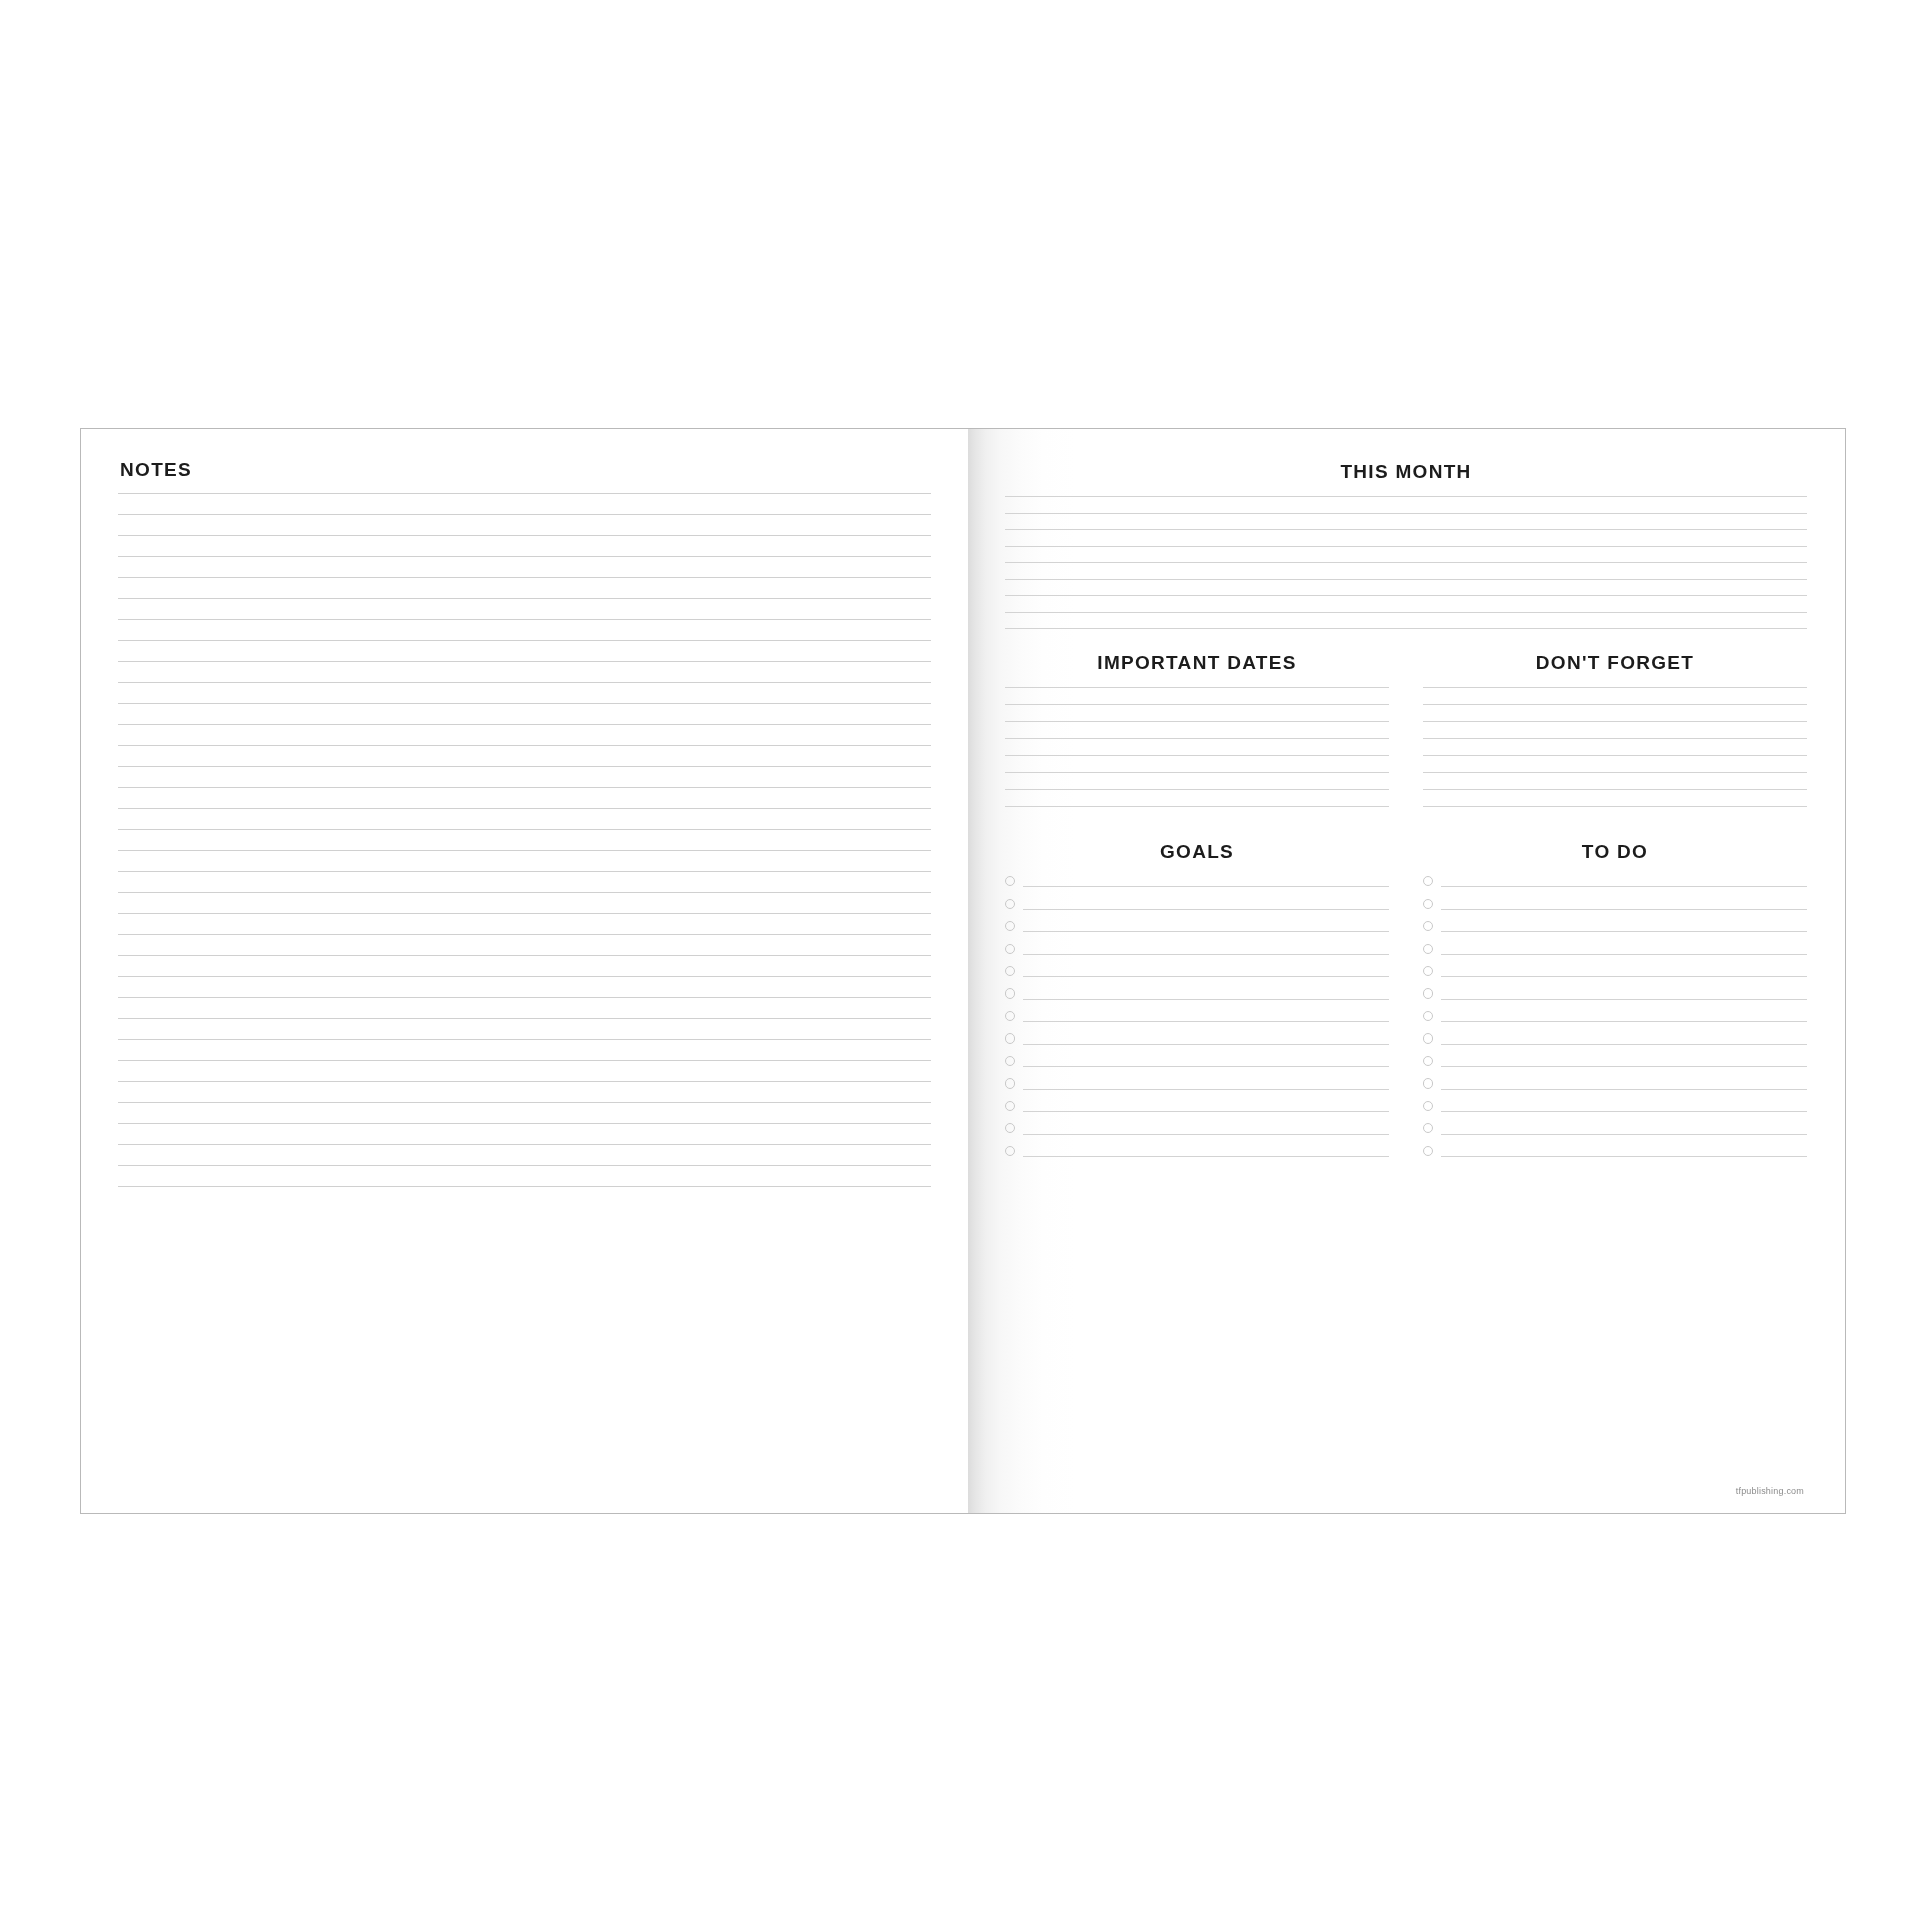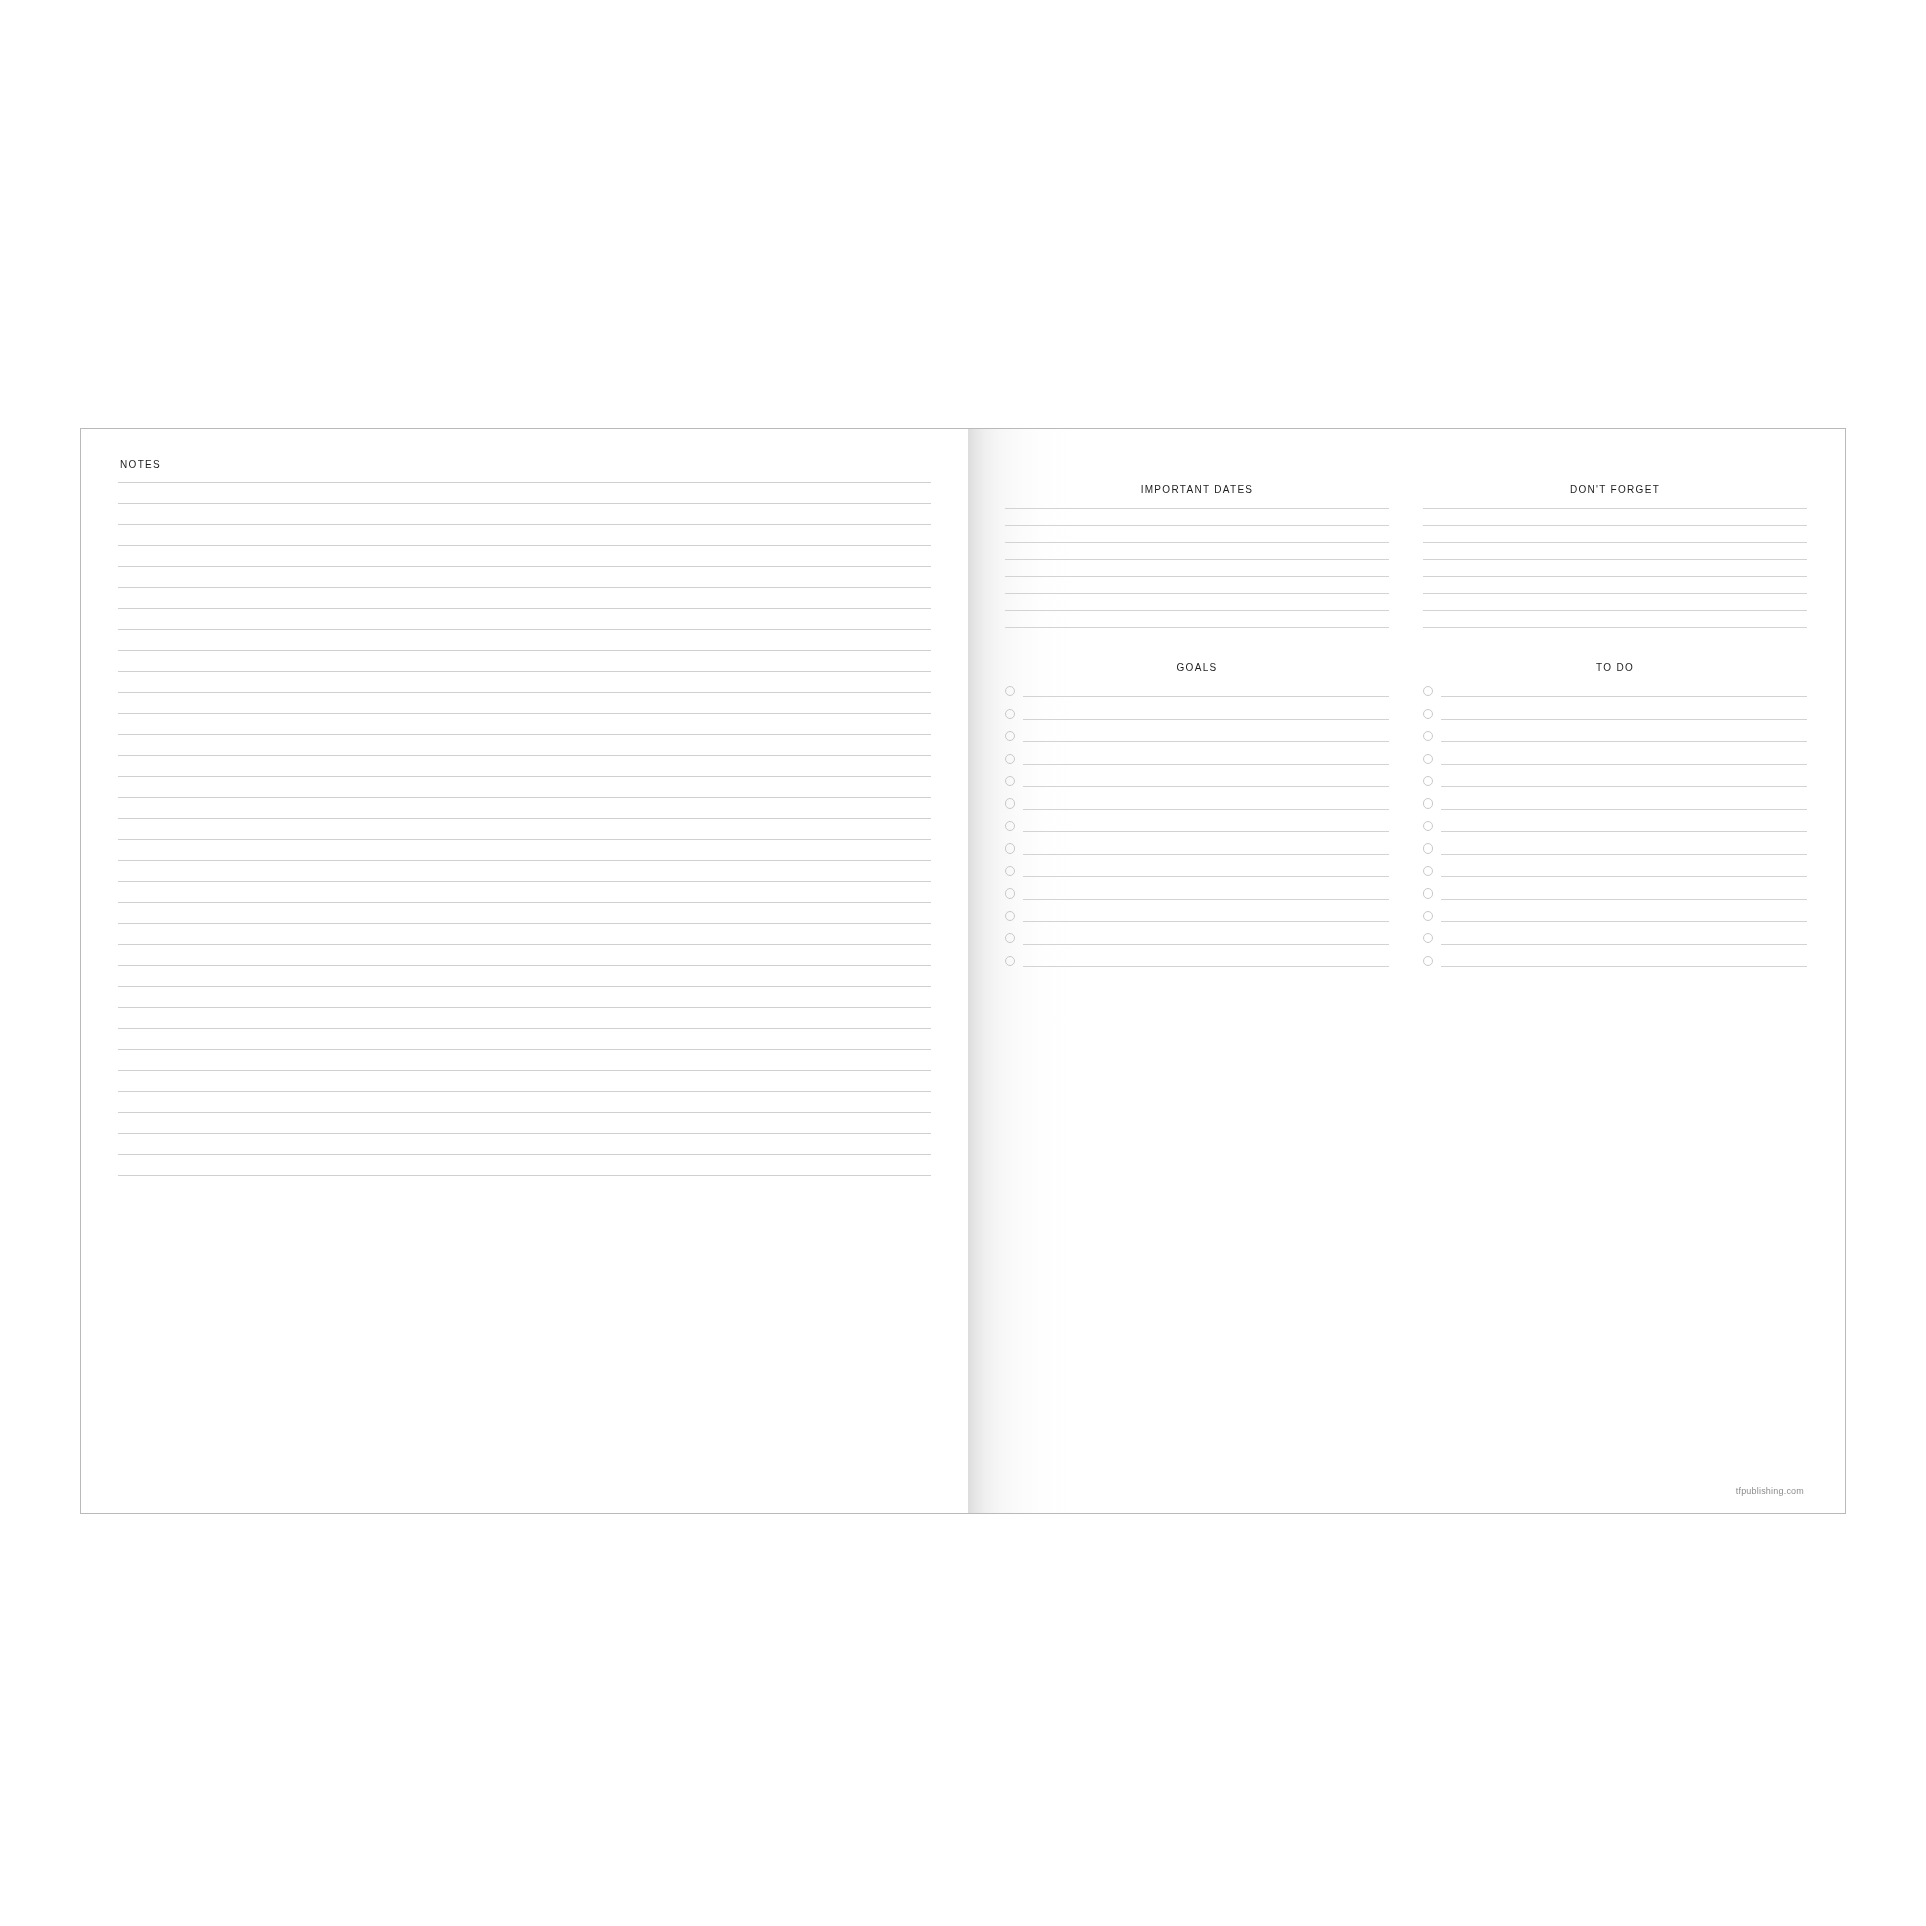--- a/index.html
+++ b/index.html
@@ -48,23 +48,23 @@
         #e6e6e6 7.5px,
         #f0f0f0 18px,
         #f7f7f7 32px,
         #fbfbfb 51px,
         #fefefe 75px,
         #ffffff 107px);
   }
 
   
   .section-title {
-    font-size: 10px;
+    font-size: 19px;
     letter-spacing: 1.3px;
-    font-weight: 400;
+    font-weight: 700;
     color: #1c1c1c;
     text-transform: uppercase;
   }
 
   .title-left {
     text-align: left;
     margin: 0 0 11.8px 2.1px;
   }
 
   .title-center {
@@ -171,20 +171,34 @@
         <div class="rule" style="margin-top: 20px;"></div>
         <div class="rule" style="margin-top: 20px;"></div>
         <div class="rule" style="margin-top: 20px;"></div>
       </div>
 
   </div>
 
   <div class="page page-right">
 
     <div class="right-grid" style="margin-top:2.1px;">
+      <div class="col">
+        <div class="section-title title-center">THIS MONTH</div>
+        <div class="rules" id="rules-this-month">
+            <div class="rule" style="margin-top: 0px;"></div>
+            <div class="rule" style="margin-top: 15.5px;"></div>
+            <div class="rule" style="margin-top: 15.5px;"></div>
+            <div class="rule" style="margin-top: 15.5px;"></div>
+            <div class="rule" style="margin-top: 15.5px;"></div>
+            <div class="rule" style="margin-top: 15.5px;"></div>
+            <div class="rule" style="margin-top: 15.5px;"></div>
+            <div class="rule" style="margin-top: 15.5px;"></div>
+            <div class="rule" style="margin-top: 15.5px;"></div>
+          </div>
+      </div>
     </div>
 
     <div class="right-grid" style="margin-top:23px;">
       <div class="col">
         <div class="section-title title-center">IMPORTANT DATES</div>
         <div class="rules" id="rules-important-dates">
             <div class="rule" style="margin-top: 0px;"></div>
             <div class="rule" style="margin-top: 16px;"></div>
             <div class="rule" style="margin-top: 16px;"></div>
             <div class="rule" style="margin-top: 16px;"></div>

